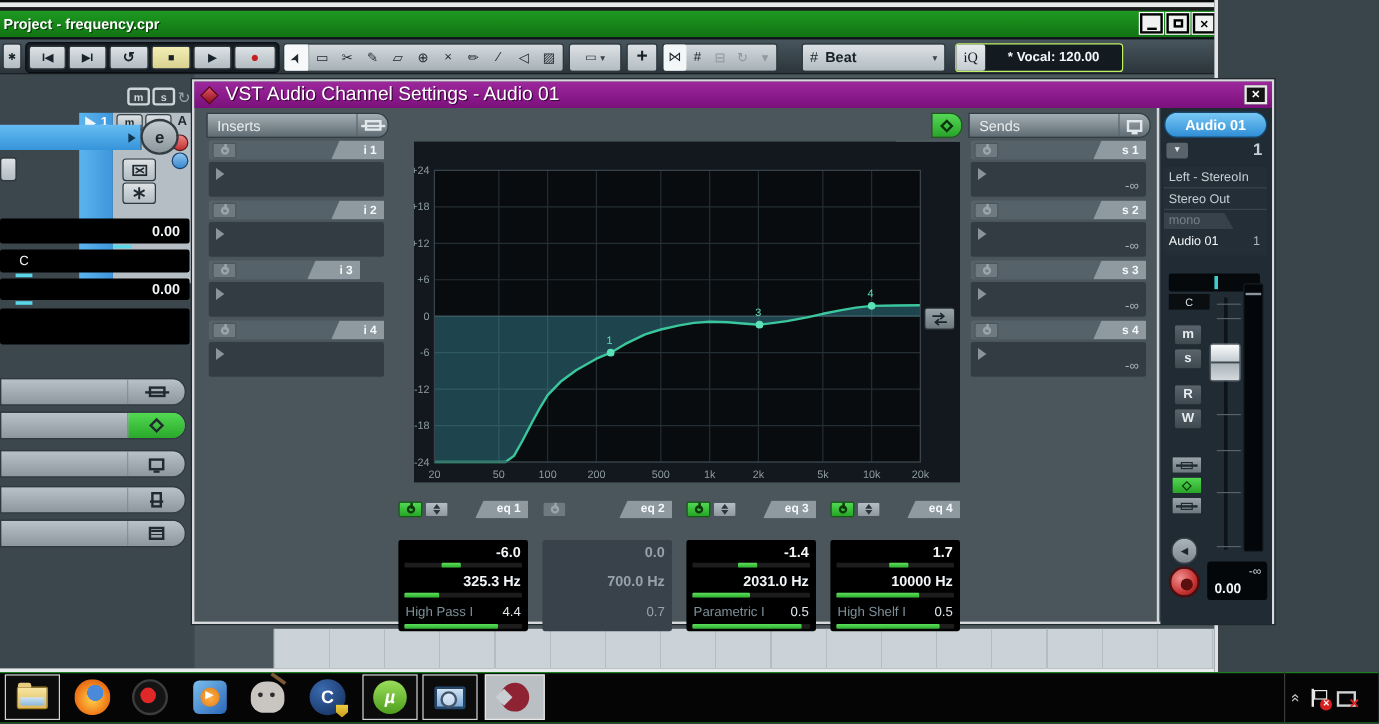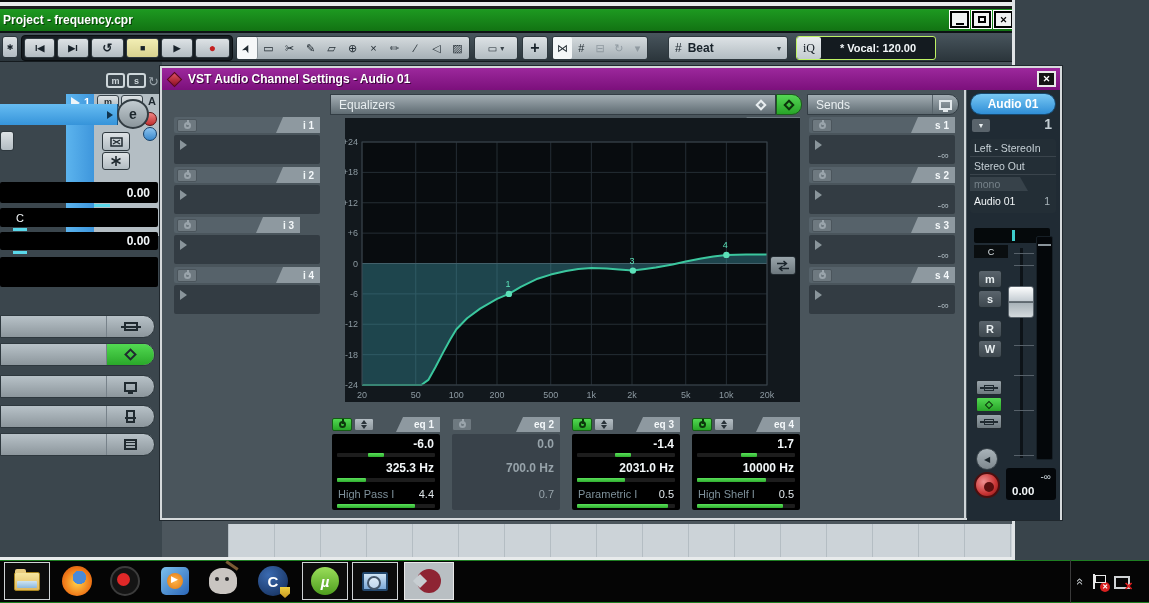--- a/index.html
+++ b/index.html
@@ -67,21 +67,21 @@
 .noteico{width:13px;height:11px;border:2px solid #202a30;display:inline-block;background:repeating-linear-gradient(#0000 0 1px,#202a30 1px 2px,#0000 2px 3px)}
 
 #trackarea{left:162px;top:62px;width:850px;height:495px;background:#4c565d}
 #eventarea{left:228px;top:524px;width:784px;height:33px;background:#ccd3d8;background-image:repeating-linear-gradient(90deg,#b4bdc3 0 1px,transparent 1px 46px)}
 #whitestrip{left:0;top:557px;width:1012px;height:3px;background:#e8ebec}
 #desktopcol{left:1012px;top:0;width:137px;height:560px;background:#39444b;border-left:3px solid #e0e4e6}
 
 #dialog{left:160px;top:66px;width:902px;height:454px;background:#4a555c;border:2px solid #d6dadc;outline:1px solid #20282e}
 #dtitle{left:0;top:0;width:898px;height:22px;background:linear-gradient(#9c289c,#7c107c);display:flex;align-items:center;padding:0 4px}
 #dtitle .dico{width:11px;height:11px;background:linear-gradient(135deg,#e05060,#8e1020);border:1px solid #5a0a14;transform:rotate(45deg);margin:0 8px 0 3px}
-#dtitle .dttl{color:#fff;font-weight:bold;font-size:12px;flex:1;text-shadow:1px 1px 0 #3c063c}
+#dtitle .dttl{color:#fff;font-weight:normal;font-size:16px;flex:1;text-shadow:1px 1px 0 #3c063c}
 #dclose{width:19px;height:16px;background:#141414;border:2px solid #e8e8e8;color:#fff;font-weight:bold;font-size:9px;display:flex;align-items:center;justify-content:center}
 .hdrpill{height:21px;background:linear-gradient(#a3aeb4,#5f6b72);border-radius:0 10px 10px 0;border:1px solid #333d44;color:#e8eef0;font-size:12px;display:flex;align-items:center}
 .hp-label{flex:1;padding-left:8px}
 .hp-icon{width:26px;height:100%;border-left:1px solid #59656c;display:flex;align-items:center;justify-content:center}
 .hp-icon .ins,.hp-icon .mon{border-color:#e2e8eb}
 .hp-icon .ins::after,.hp-icon .mon::after{background:#e2e8eb}
 .wdia{width:8px;height:8px;border:2px solid #e8eef0;transform:rotate(45deg);display:inline-block;margin-right:10px}
 #eqgreen{width:26px;height:21px;background:linear-gradient(#55d855,#28a428);border:1px solid #1c5c1c;border-radius:0 10px 10px 0;display:flex;align-items:center;justify-content:center}
 #eqgreen .dia{border-color:#0c340c;width:8px;height:8px}
 .trap{background:#6e7a81;clip-path:polygon(10px 0,100% 0,100% 100%,0 100%)}
@@ -96,21 +96,21 @@
 .sval{position:absolute;right:6px;bottom:3px;font-size:11px;color:#a8b4bb}
 
 .band{width:108px}
 .bhdr{height:15px;position:relative;display:flex;gap:2px;align-items:center}
 .band .tab{height:15px}
 .prebtn{width:20px;height:13px;border-radius:2px;background:linear-gradient(#b4bec4,#8e989e);border:1px solid #4b555c;display:inline-flex;align-items:center;justify-content:center;flex-direction:column;gap:1px}
 .prebtn i{display:block;width:0;height:0;border-left:3px solid transparent;border-right:3px solid transparent}
 .prebtn .up{border-bottom:4px solid #2a343a}
 .prebtn .dn{border-top:4px solid #2a343a}
 .band:not(.off) .pwrbtn{background:linear-gradient(#52d852,#27a527);border-color:#145c14;color:#0c380c}
-.bd{position:absolute;left:0;top:17px;width:108px;height:76px;background:#000;border-radius:2px}
+.bd{position:absolute;left:0;top:33px;width:108px;height:76px;background:#000;border-radius:2px}
 .band.off .bd{background:#39424a}
 .val{position:absolute;right:6px;font-size:12px;font-weight:bold;color:#f2f6f8}
 .band.off .val,.band.off .bq{color:#97a3aa}
 .vg{top:3px}.vf{top:27px}
 .trk{position:absolute;left:5px;right:5px;height:4px;background:#1d1d1d;border-radius:1px}
 .t1{top:19px}.t2{top:44px}.t3{bottom:2px}
 .th{position:absolute;width:16px;height:4px;background:linear-gradient(#5ae05a,#2fae2f);border-radius:1px;top:0}
 .fr{position:absolute;left:0;height:4px;background:linear-gradient(#5ae05a,#2fae2f);border-radius:1px;top:0}
 .btype{position:absolute;left:6px;bottom:10px;font-size:11px;color:#7e909a}
 .bq{position:absolute;right:6px;bottom:10px;font-size:11px;color:#dfe6ea}
@@ -321,20 +321,26 @@
   <div class="a" id="whitestrip"></div>
   <div class="a" id="desktopcol"></div>
 
   <div class="a" id="dialog">
     <div class="a" id="dtitle">
       <span class="dico"></span>
       <span class="dttl">VST Audio Channel Settings - Audio 01</span>
       <span id="dclose">✕</span>
     </div>
 
+    <div class="a hdrpill" style="left:10px;top:26px;width:152px">
+      <span class="hp-label">Inserts</span>
+      <span class="hp-icon">
+          <span class="ins"></span>
+        </span>
+    </div>
     <div class="a shdr" style="left:12px;top:49px;width:146px">
       <span class="pwrbtn">
           <span class="pw"></span>
         </span>
       <span class="tab">i 1</span>
     </div>
     <div class="a sbody" style="left:12px;top:67px;width:146px">
         <span class="tri6"></span>
       </div>
     <div class="a shdr" style="left:12px;top:99px;width:146px">
@@ -358,24 +364,20 @@
     <div class="a shdr" style="left:12px;top:199px;width:146px">
       <span class="pwrbtn">
           <span class="pw"></span>
         </span>
       <span class="tab">i 4</span>
     </div>
     <div class="a sbody" style="left:12px;top:217px;width:146px">
         <span class="tri6"></span>
       </div>
 
-    <div class="a hdrpill" style="left:168px;top:26px;width:446px;border-radius:0">
-      <span class="hp-label">Equalizers</span>
-      <span class="wdia"></span>
-    </div>
     <div class="a" id="eqgreen" style="left:614px;top:26px">
         <span class="dia"></span>
       </div>
     <div class="a trap" style="left:575px;top:49px;width:63px;height:12px"></div>
 
     <svg class="a" id="eqsvg" width="455" height="284" style="left:183px;top:50px;background:#12181d">
         <rect x="17" y="24" width="405" height="243" fill="#080c0f"></rect>
         <line x1="17" y1="24" x2="17" y2="267" stroke="#242e35"></line>
         <text x="17" y="280" text-anchor="middle" fill="#8d9aa2" font-size="9">20</text>
         <line x1="70.72190117072508" y1="24" x2="70.72190117072508" y2="267" stroke="#242e35"></line>

